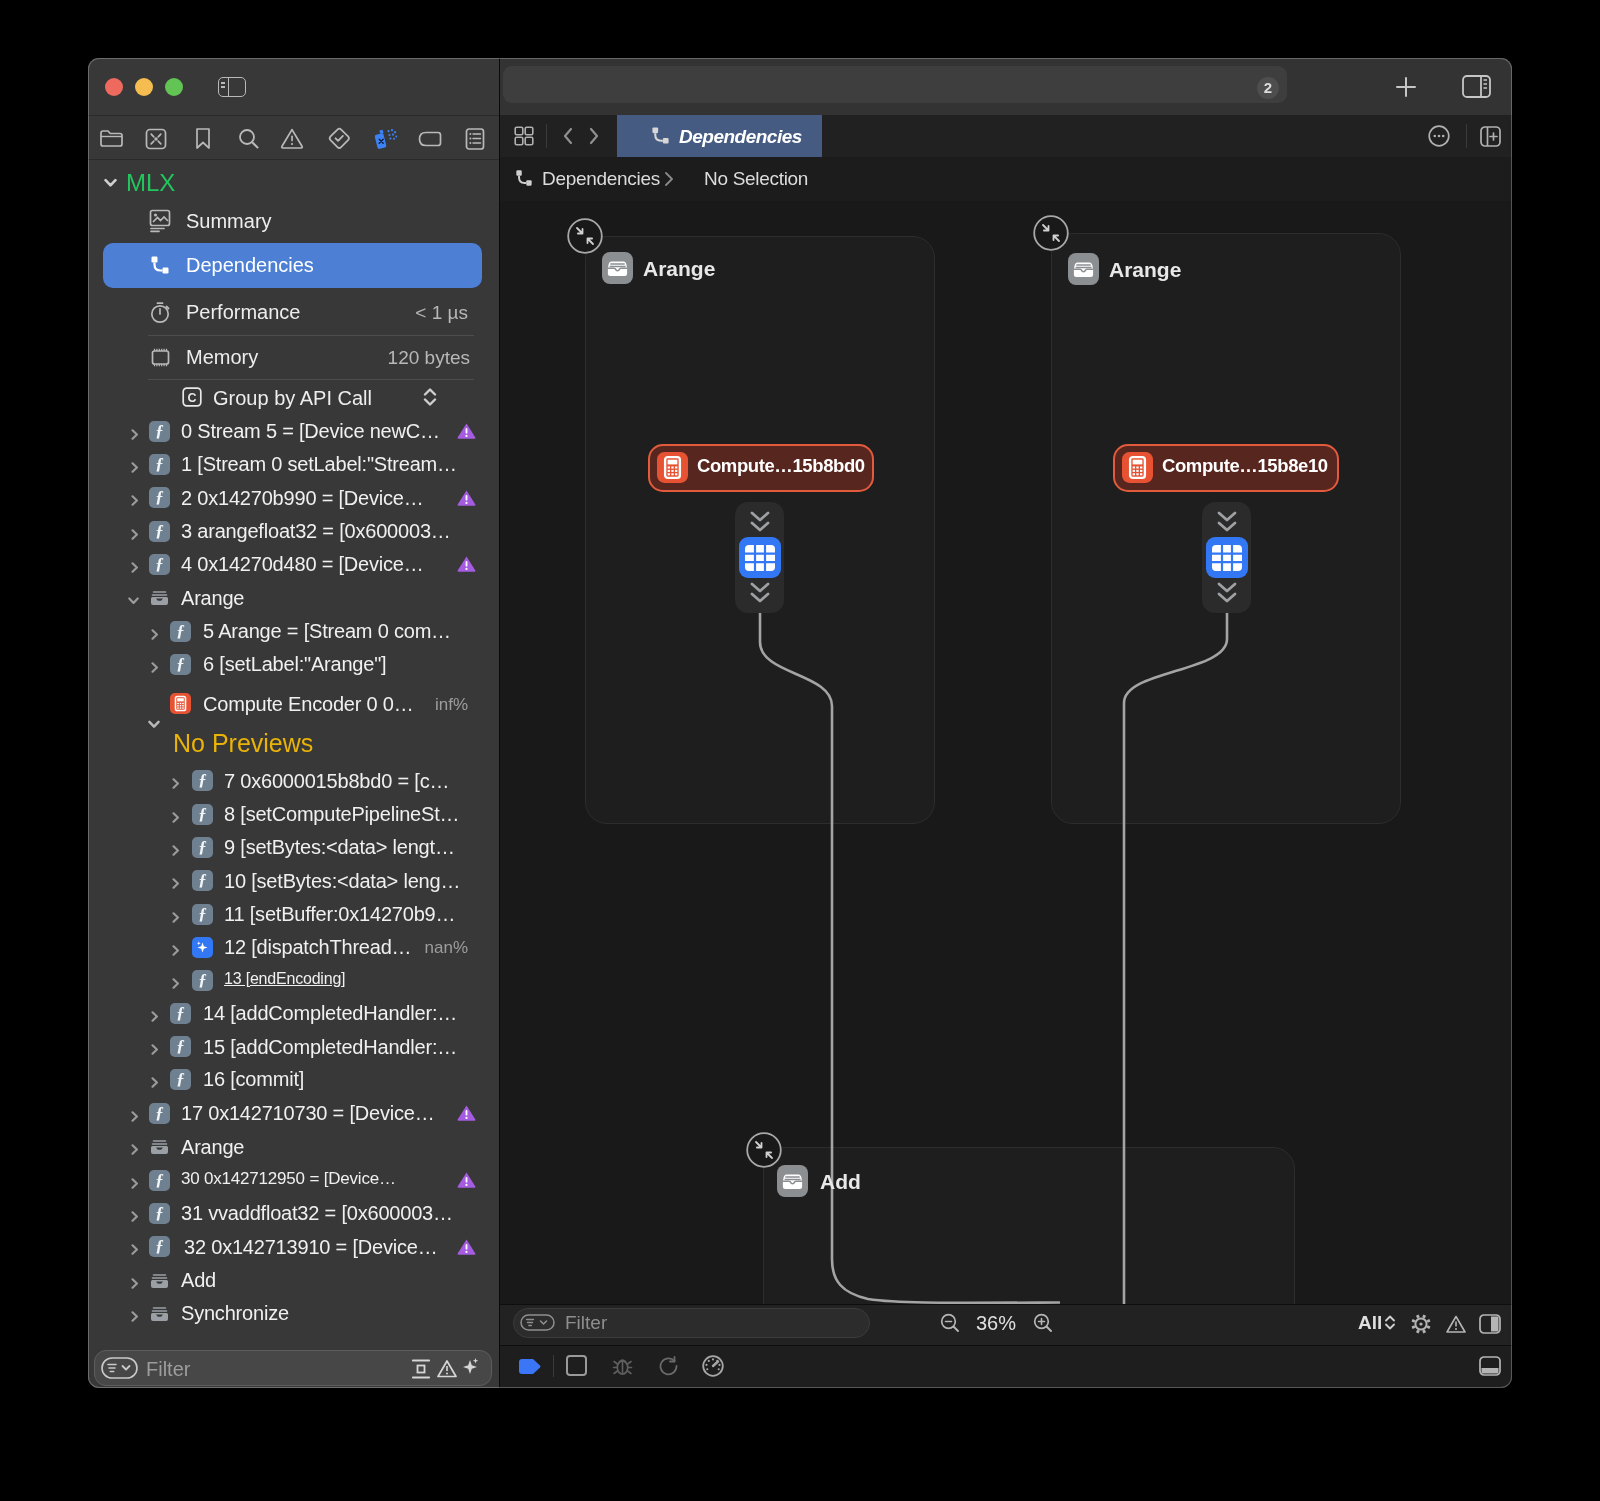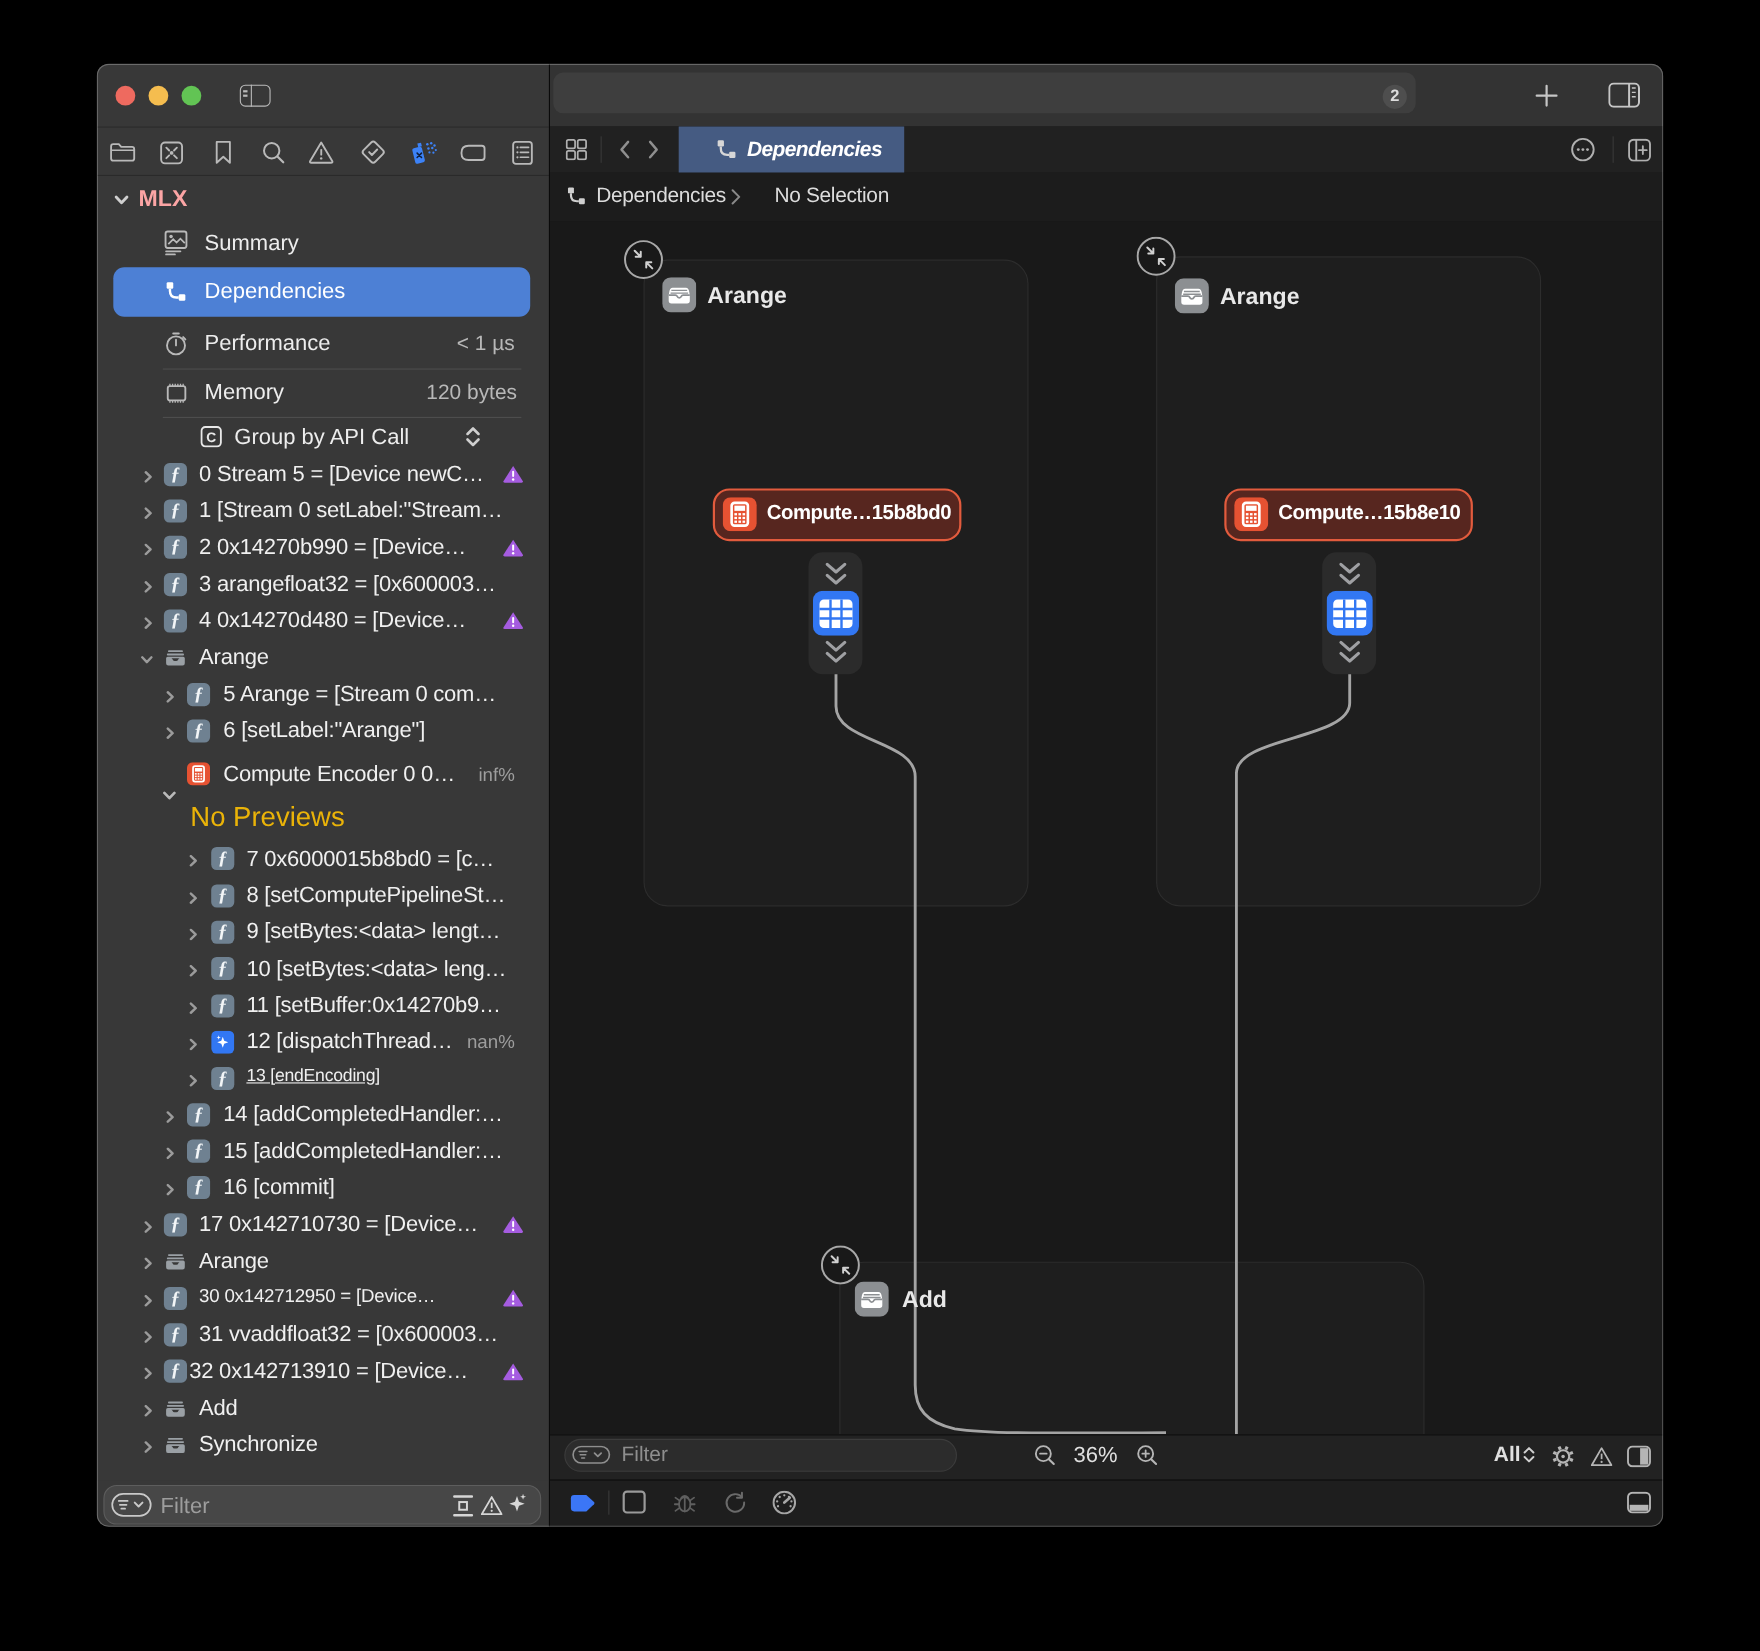--- a/index.html
+++ b/index.html
@@ -79,21 +79,21 @@
           <path d="M9,7 h7.5" stroke="#b9b9b9" stroke-width="1.5" stroke-linecap="round"></path>
           <circle cx="6.4" cy="11.5" r="1" fill="#b9b9b9"></circle>
           <path d="M9,11.5 h7.5" stroke="#b9b9b9" stroke-width="1.5" stroke-linecap="round"></path>
           <circle cx="6.4" cy="16" r="1" fill="#b9b9b9"></circle>
           <path d="M9,16 h7.5" stroke="#b9b9b9" stroke-width="1.5" stroke-linecap="round"></path>
         </svg>
       </div>
 <div class="abs" style="left:16px;top:117px;width:14px;height:12px;"><svg width="13" height="13" viewBox="0 0 13 13" style="">
           <path d="M1.56,4.16 L6.5,9.36 L11.44,4.16" fill="none" stroke="#cfcfcf" stroke-width="2.6" stroke-linecap="round" stroke-linejoin="round"></path>
         </svg></div>
-<div class="abs" style="left:38px;top:111px;font-size:21px;font-weight:bold;color:#fca5a5;letter-spacing:0;">MLX</div>
+<div class="abs" style="left:38px;top:111px;font-size:24px;font-weight:normal;color:#22c55e;letter-spacing:0;">MLX</div>
 <div class="abs" style="left:61px;top:151px;"><svg width="23" height="24" viewBox="0 0 23 24" style="">
           <rect x="1.5" y="1.5" width="19" height="15" rx="2" fill="none" stroke="#b9b9b9" stroke-width="1.7"></rect>
           <circle cx="6.5" cy="6" r="1.6" fill="#b9b9b9"></circle>
           <path d="M4,13 l4.5-4.5 3,3 3.5-3.5 4,4" fill="none" stroke="#b9b9b9" stroke-width="1.6"></path>
           <path d="M2,19.5 h13" stroke="#b9b9b9" stroke-width="1.7" stroke-linecap="round"></path>
           <path d="M2,22.3 h8" stroke="#b9b9b9" stroke-width="1.7" stroke-linecap="round"></path>
         </svg></div>
 <div class="abs" style="left:98px;top:152px;font-size:20px;color:#ededed;">Summary</div>
 <div class="abs" style="left:15px;top:185px;width:379px;height:45px;border-radius:10px;background:#4d80d5;"></div>
 <div class="abs" style="left:62px;top:197px;"><svg width="20" height="20" viewBox="0 0 20 20" style="">
@@ -333,21 +333,21 @@
 <div class="abs" style="left:61px;top:1144.8px;width:21px;height:21px;">
         <span style="position:absolute;width:21px;height:21px;border-radius:5px;background:#6f8191;color:#f2f5f7;font-style:italic;font-weight:bold;font-family:'Liberation Serif',serif;font-size:17px;text-align:center;line-height:20px;top:0;left:0;">ƒ</span>
       </div>
 <div class="abs" style="left:93px;top:1144.3px;font-size:20px;color:#f0f0f0;white-space:nowrap;letter-spacing:-0.2px;">31 vvaddfloat32 = [0x600003…</div>
 <div class="abs" style="left:41px;top:1183.2px;"><svg width="11" height="11" viewBox="0 0 11 11" style="">
           <path d="M3.52,1.3199999999999998 L7.92,5.5 L3.52,9.68" fill="none" stroke="#9b9b9b" stroke-width="2.2" stroke-linecap="round" stroke-linejoin="round"></path>
         </svg></div>
 <div class="abs" style="left:61px;top:1178.2px;width:21px;height:21px;">
         <span style="position:absolute;width:21px;height:21px;border-radius:5px;background:#6f8191;color:#f2f5f7;font-style:italic;font-weight:bold;font-family:'Liberation Serif',serif;font-size:17px;text-align:center;line-height:20px;top:0;left:0;">ƒ</span>
       </div>
-<div class="abs" style="left:84px;top:1177.7px;font-size:20px;color:#f0f0f0;white-space:nowrap;letter-spacing:-0.2px;">32 0x142713910 = [Device…</div>
+<div class="abs" style="left:96px;top:1177.7px;font-size:20px;color:#f0f0f0;white-space:nowrap;letter-spacing:-0.2px;">32 0x142713910 = [Device…</div>
 <div class="abs" style="left:369px;top:1179.7px;"><svg width="19" height="18" viewBox="0 0 19 18" style="">
           <path d="M9.5,1.6 L18.2,15.2 q0.9,1.6-1.0,1.6 H1.8 q-1.9,0-1.0-1.6 Z" fill="#a55ce0"></path>
           <rect x="8.6" y="6" width="1.8" height="5.6" rx="0.9" fill="#fff"></rect>
           <circle cx="9.5" cy="13.9" r="1.1" fill="#fff"></circle>
         </svg></div>
 <div class="abs" style="left:41px;top:1216.5px;"><svg width="11" height="11" viewBox="0 0 11 11" style="">
           <path d="M3.52,1.3199999999999998 L7.92,5.5 L3.52,9.68" fill="none" stroke="#9b9b9b" stroke-width="2.2" stroke-linecap="round" stroke-linejoin="round"></path>
         </svg></div>
 <div class="abs" style="left:61px;top:1211.5px;"><svg width="21" height="20" viewBox="0 0 21 20" style="">
           <path d="M4.5,5 h12" stroke="#9aa0a5" stroke-width="1.6" stroke-linecap="round"></path>

